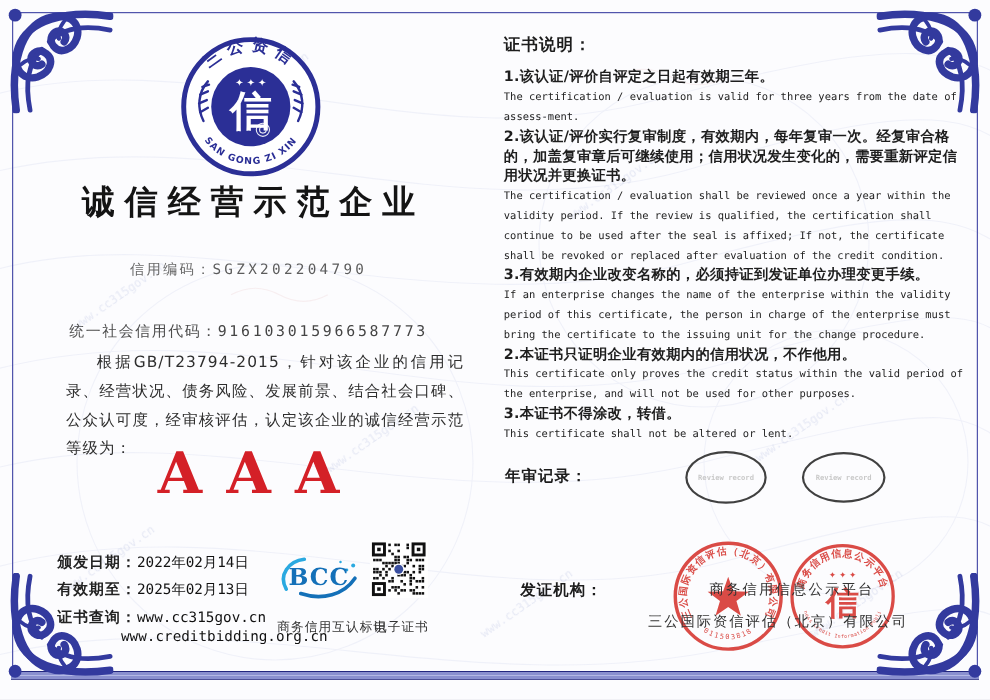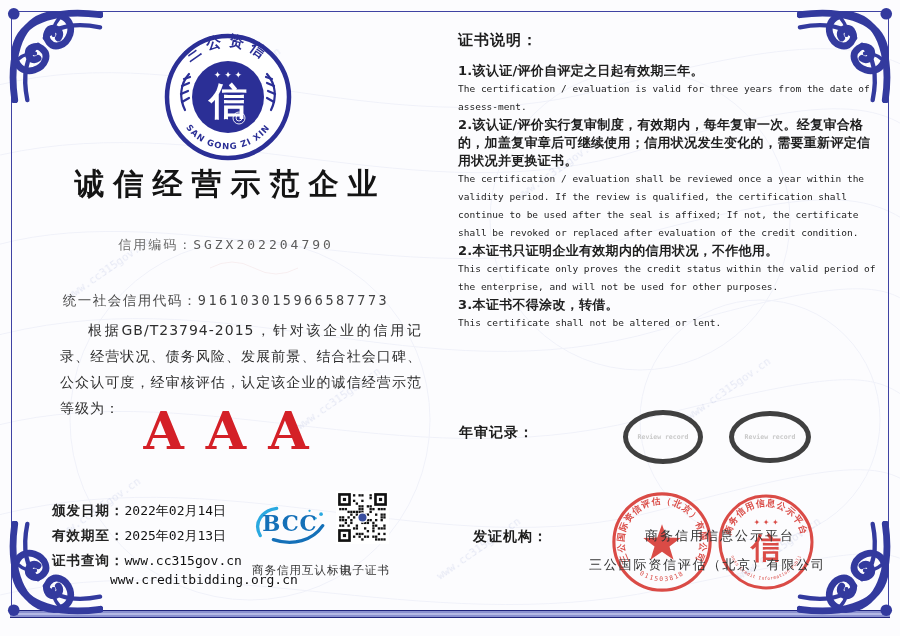--- a/index.html
+++ b/index.html
@@ -34,21 +34,21 @@
   .f-row b{font-weight:700;letter-spacing:1px;}
   .f-row .mono{font-family:"DejaVu Sans Mono","Liberation Mono",monospace;font-size:13px;color:#111;}
   .caption{position:absolute;font-size:11.5px;color:#333;letter-spacing:1px;white-space:nowrap;}
   
   .instr-head{position:absolute;left:458px;top:31px;font-size:15px;font-weight:700;color:#1c1c1c;letter-spacing:1px;}
   .instructions{position:absolute;left:458px;top:62px;width:424px;}
   .instructions p{margin:0;}
   .instructions .zh{font-size:13px;font-weight:600;color:#1e1e1e;line-height:18px;letter-spacing:.3px;}
   .instructions .en{font-family:"DejaVu Sans Mono","Liberation Mono",monospace;font-size:9.5px;color:#222;line-height:18px;}
   .review-label{position:absolute;left:459px;top:424px;font-size:14px;font-weight:700;color:#1c1c1c;letter-spacing:1px;}
-  .stamp-oval{position:absolute;border:5px solid #404040;border-radius:50%;
+  .stamp-oval{position:absolute;border:2px solid #404040;border-radius:50%;
          display:flex;align-items:center;justify-content:center;
          font-family:"DejaVu Sans Mono","Liberation Mono",monospace;font-size:6.5px;color:#c9c9c9;font-weight:bold;}
   .oval1{left:623px;top:410px;width:70px;height:44px;}
   .oval2{left:729px;top:411px;width:72px;height:42px;}
   .issuer-label{position:absolute;left:473px;top:528px;font-size:14px;font-weight:700;color:#1c1c1c;letter-spacing:1px;z-index:3;}
   .issuer-l1{position:absolute;left:645px;top:527px;font-size:13px;color:#333;letter-spacing:2px;white-space:nowrap;z-index:3;}
   .issuer-l2{position:absolute;left:589px;top:556px;font-size:13px;color:#333;letter-spacing:1.8px;white-space:nowrap;z-index:3;}
   .seal{position:absolute;opacity:.88;z-index:2;}
   .seal1{left:608px;top:488px;width:108px;height:108px;}
   .seal2{left:716px;top:492px;width:100px;height:100px;}
@@ -314,20 +314,22 @@
 
     <div class="caption" style="left:252px;top:563px;">商务信用互认标识</div>
     <div class="caption" style="left:340px;top:563px;">电子证书</div>
 
     <div class="instr-head">证书说明：</div>
     <div class="instructions">
       <p class="zh">1.该认证/评价自评定之日起有效期三年。</p>
       <p class="en">The certification / evaluation is valid for three years from the date of assess-ment.</p>
       <p class="zh">2.该认证/评价实行复审制度，有效期内，每年复审一次。经复审合格的，加盖复审章后可继续使用；信用状况发生变化的，需要重新评定信用状况并更换证书。</p>
       <p class="en">The certification / evaluation shall be reviewed once a year within the validity period. If the review is qualified, the certification shall continue to be used after the seal is affixed; If not, the certificate shall be revoked or replaced after evaluation of the credit condition.</p>
+      <p class="zh">3.有效期内企业改变名称的，必须持证到发证单位办理变更手续。</p>
+      <p class="en">If an enterprise changes the name of the enterprise within the validity period of this certificate, the person in charge of the enterprise must bring the certificate to the issuing unit for the change procedure.</p>
       <p class="zh">2.本证书只证明企业有效期内的信用状况，不作他用。</p>
       <p class="en">This certificate only proves the credit status within the valid period of the enterprise, and will not be used for other purposes.</p>
       <p class="zh">3.本证书不得涂改，转借。</p>
       <p class="en">This certificate shall not be altered or lent.</p>
     </div>
 
     <div class="review-label">年审记录：</div>
     <div class="stamp-oval oval1">Review record</div>
     <div class="stamp-oval oval2">Review record</div>
 

